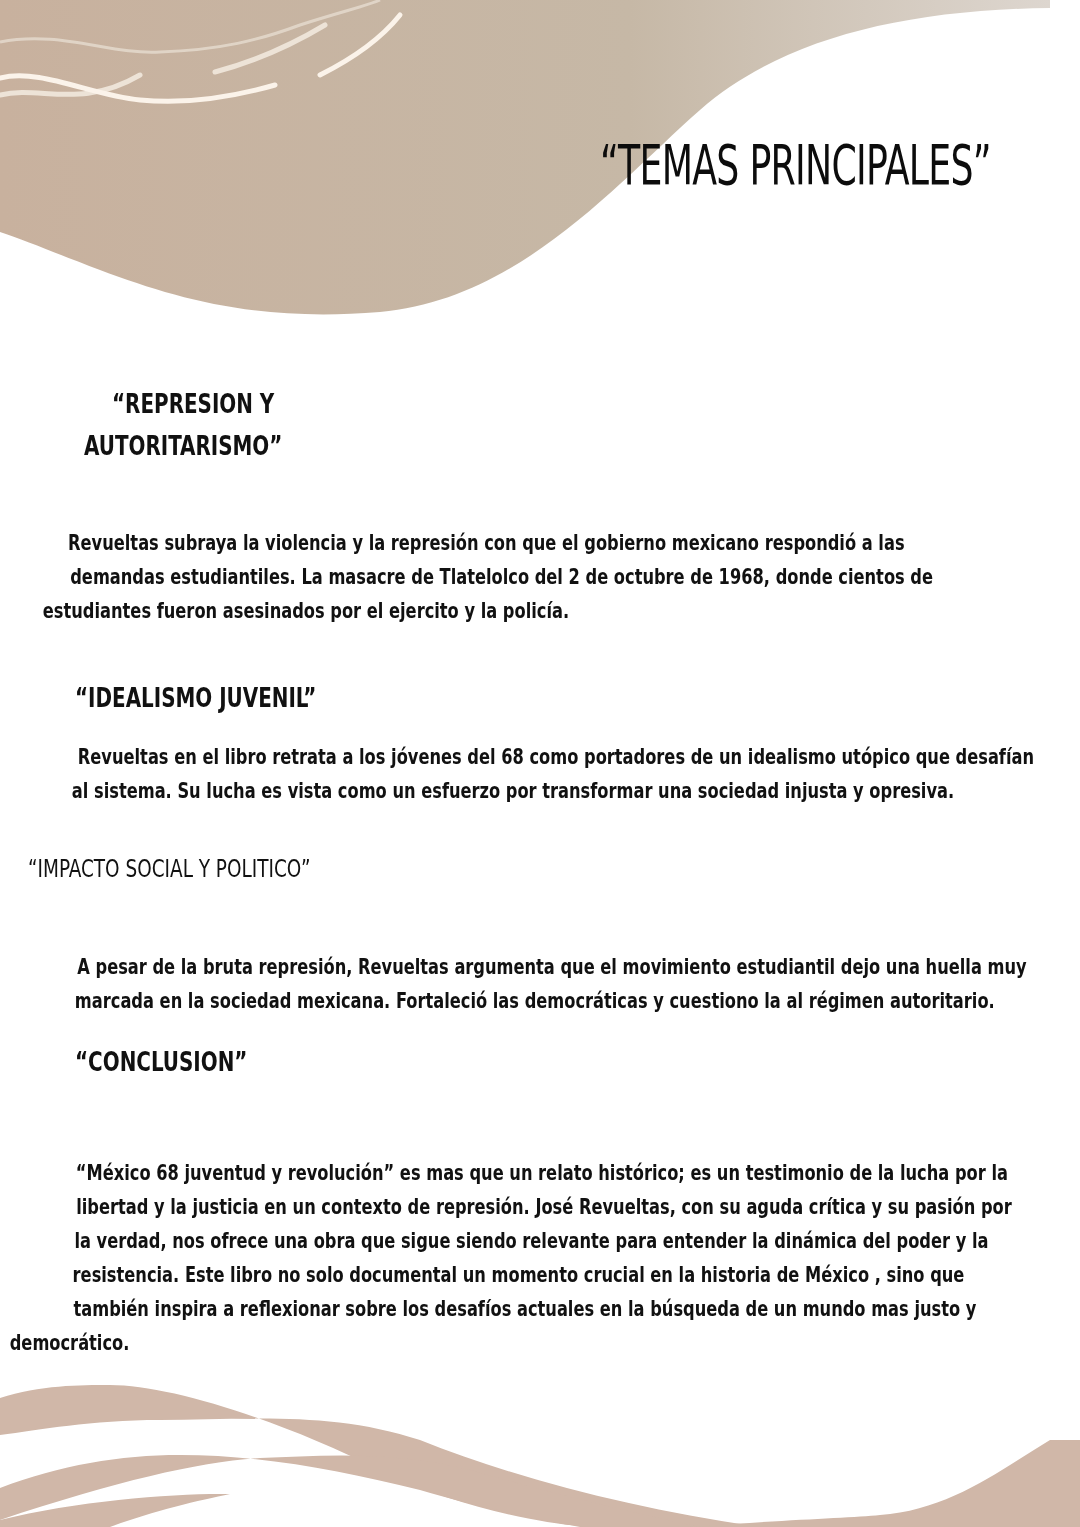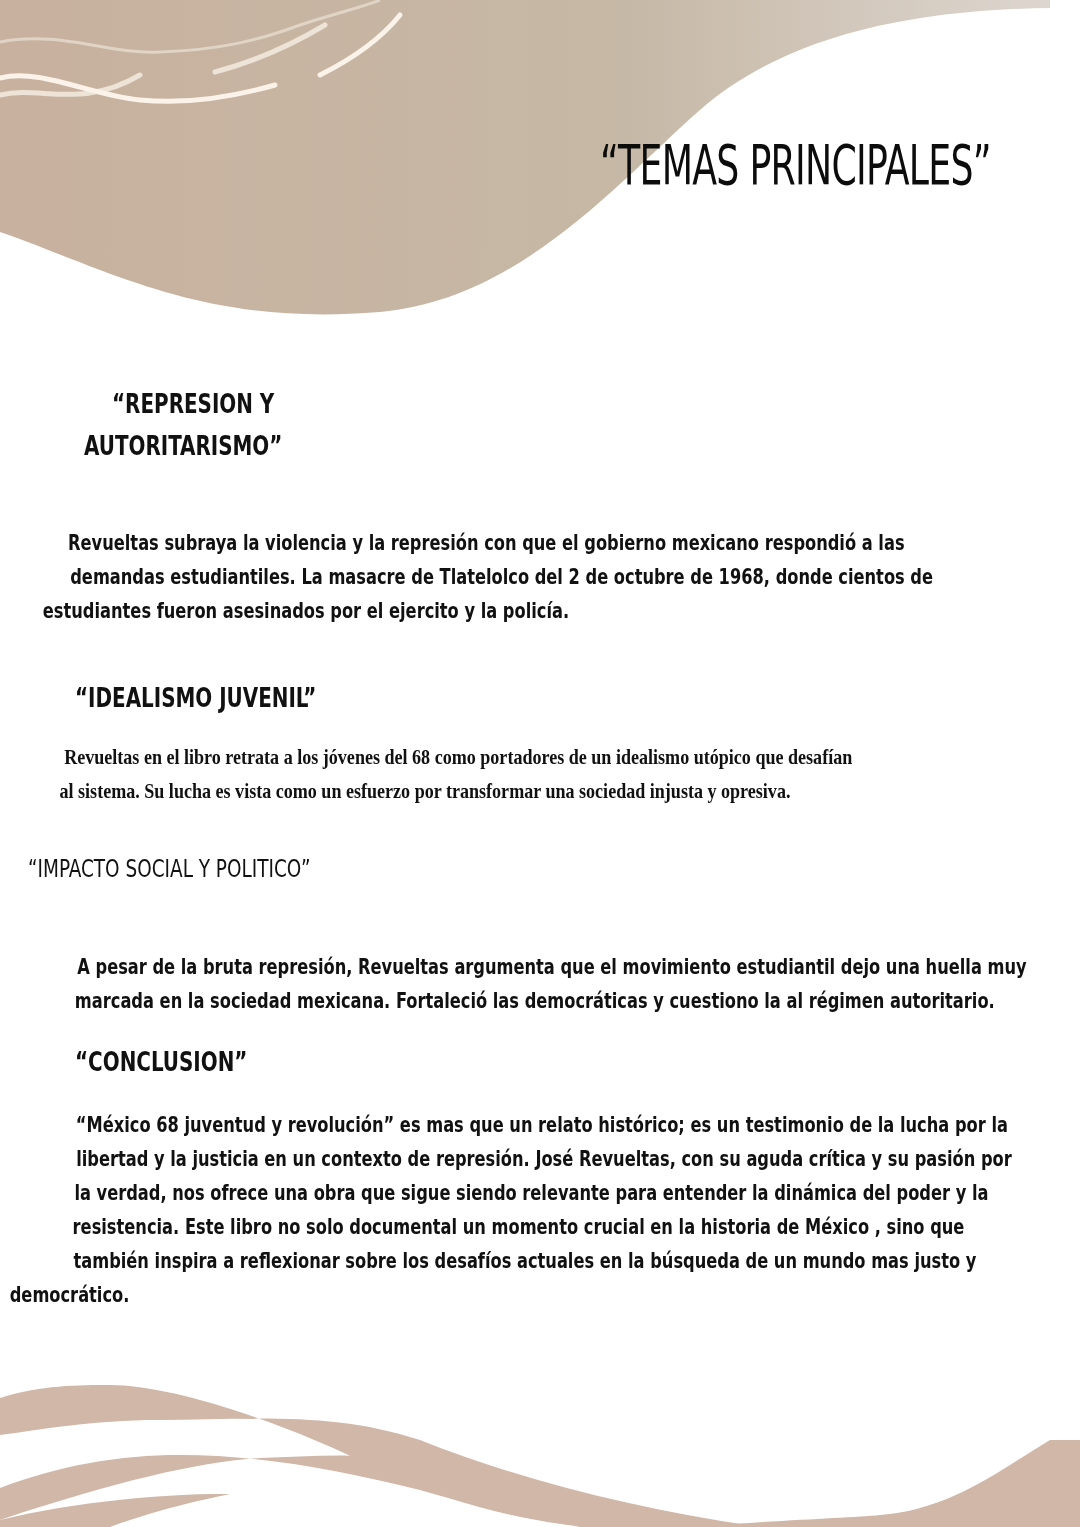--- a/index.html
+++ b/index.html
@@ -52,33 +52,33 @@
 
 <div class="heading" style="top:388px; left:112px;">“REPRESION Y</div>
 <div class="heading" style="top:430px; left:84px;">AUTORITARISMO”</div>
 <div class="para" style="top:526px;">
   <span>Revueltas subraya la violencia y la represión con que el gobierno mexicano respondió a las</span><br>
   <span>demandas estudiantiles. La masacre de Tlatelolco del 2 de octubre de 1968, donde cientos de</span><br>
   <span>estudiantes fueron asesinados por el ejercito y la policía.</span>
 </div>
 
 <div class="heading" style="top:682px; left:75px;">“IDEALISMO JUVENIL”</div>
-<div class="para" style="top:740px;font-family:Liberation Serif, serif;">
+<div class="para" style="top:740px;">
   <span>Revueltas en el libro retrata a los jóvenes del 68 como portadores de un idealismo utópico que desafían</span><br>
   <span>al sistema. Su lucha es vista como un esfuerzo por transformar una sociedad injusta y opresiva.</span>
 </div>
 
 <div class="heading" style="top:854px; left:28px; font-weight:normal; font-size:25px;">“IMPACTO SOCIAL Y POLITICO”</div>
 <div class="para" style="top:950px;">
   <span>A pesar de la bruta represión, Revueltas argumenta que el movimiento estudiantil dejo una huella muy</span><br>
   <span>marcada en la sociedad mexicana. Fortaleció las democráticas y cuestiono la al régimen autoritario.</span>
 </div>
 
 <div class="heading" style="top:1046px; left:75px;">“CONCLUSION”</div>
-<div class="para" style="top:1108px;">
+<div class="para" style="top:1156px;">
   <span>“México 68 juventud y revolución” es mas que un relato histórico; es un testimonio de la lucha por la</span><br>
   <span>libertad y la justicia en un contexto de represión. José Revueltas, con su aguda crítica y su pasión por</span><br>
   <span>la verdad, nos ofrece una obra que sigue siendo relevante para entender la dinámica del poder y la</span><br>
   <span>resistencia. Este libro no solo documental un momento crucial en la historia de México , sino que</span><br>
   <span>también inspira a reflexionar sobre los desafíos actuales en la búsqueda de un mundo mas justo y</span><br>
   <span>democrático.</span>
 </div>
 
 <svg class="deco deco-bottom" viewBox="0 0 1080 167" preserveAspectRatio="none">
   <path d="M0,38 C40,25 80,25 110,25 C170,25 280,60 380,110 C460,150 560,167 600,167 L760,167 C640,150 520,120 420,80 C330,50 240,60 160,60 C90,60 40,70 0,75 Z" fill="#d0b7a8"></path>

